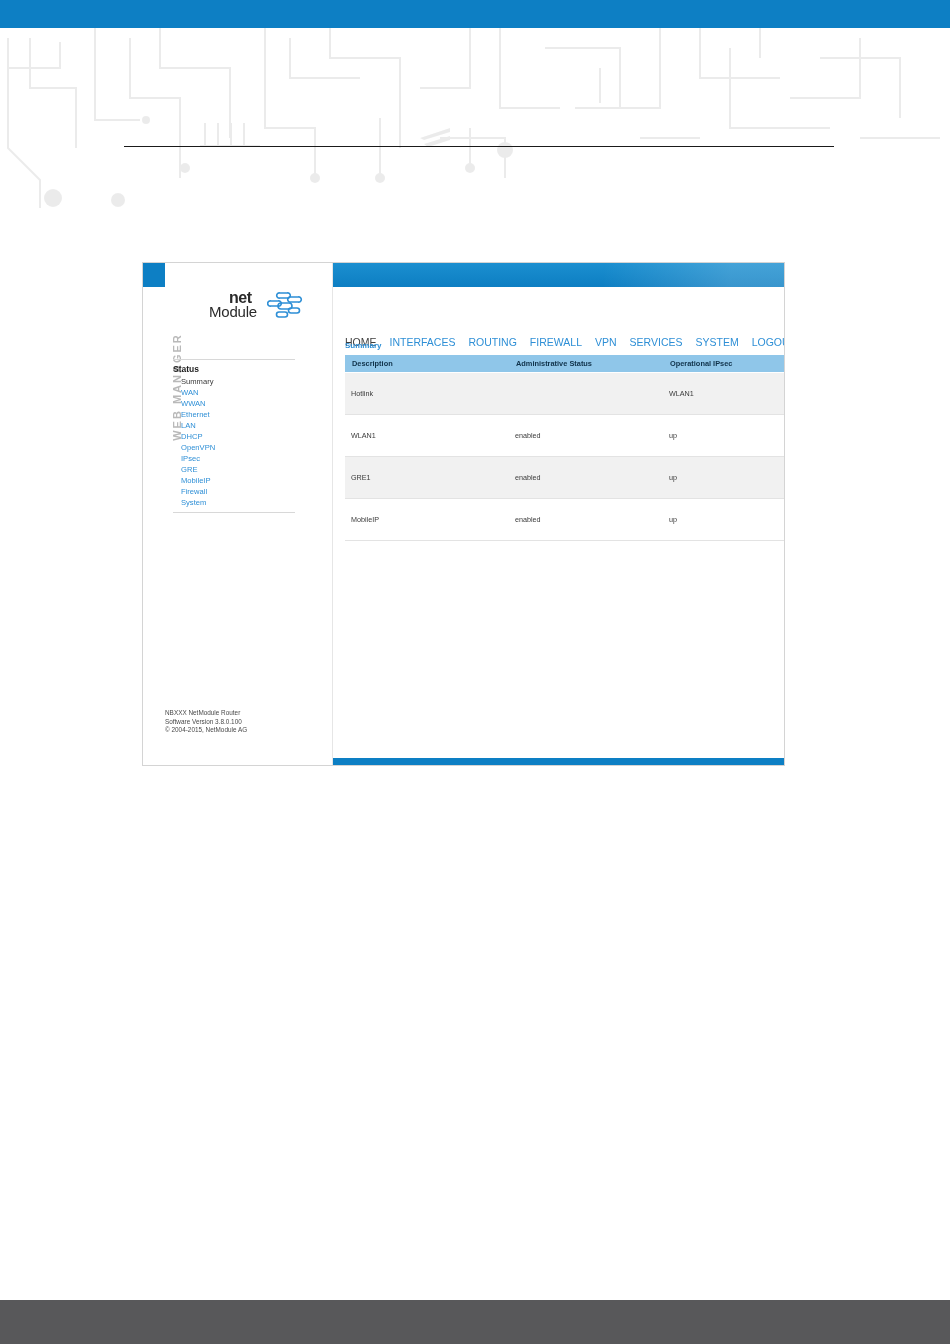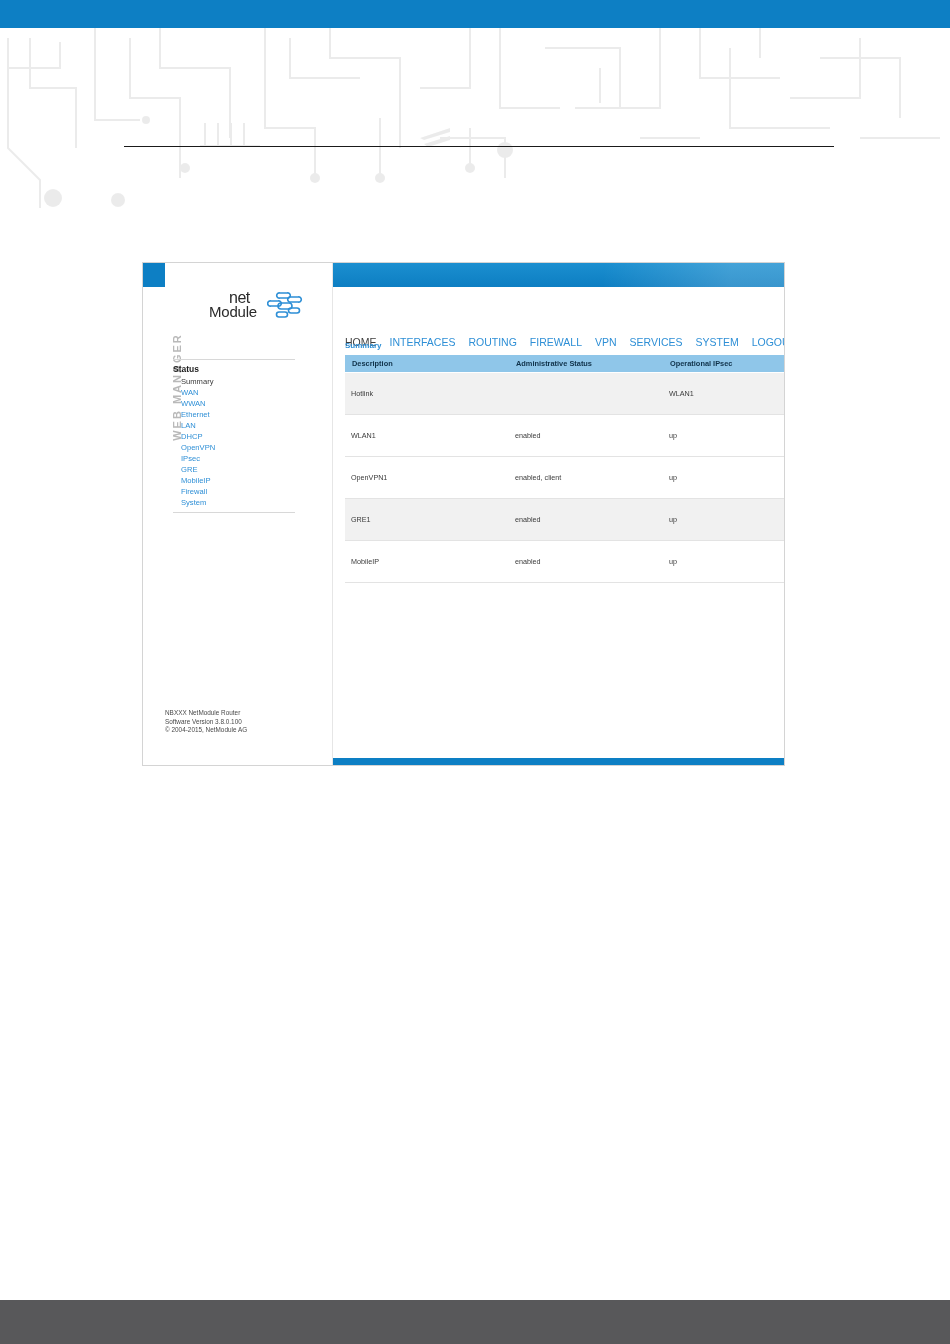--- a/index.html
+++ b/index.html
@@ -113,21 +113,21 @@
   
   .logo {
     position: absolute;
     left: 58px; top: 24px;
     width: 126px; height: 36px;
   }
   .logo-net {
     position: absolute;
     left: 28px; top: 2px;
     font-size: 16px;
-    font-weight: normal;
+    font-weight: bold;
     color: #2a2a2a;
     letter-spacing: -0.5px;
   }
   .logo-module {
     position: absolute;
     left: 8px; top: 16px;
     font-size: 15px;
     color: #2a2a2a;
     letter-spacing: -0.2px;
   }
@@ -377,25 +377,20 @@
           <tr class="alt">
             <td>Hotlink</td>
             <td></td>
             <td class="link-cell">WLAN1</td>
           </tr>
           <tr>
             <td>WLAN1</td>
             <td>enabled</td>
             <td class="op-cell">up</td>
           </tr>
-          <tr>
-            <td>OpenVPN1</td>
-            <td>enabled, client</td>
-            <td class="op-cell">up</td>
-          </tr>
           <tr class="alt">
             <td>GRE1</td>
             <td>enabled</td>
             <td class="op-cell">up</td>
           </tr>
           <tr>
             <td>MobileIP</td>
             <td>enabled</td>
             <td class="op-cell">up</td>
           </tr>

